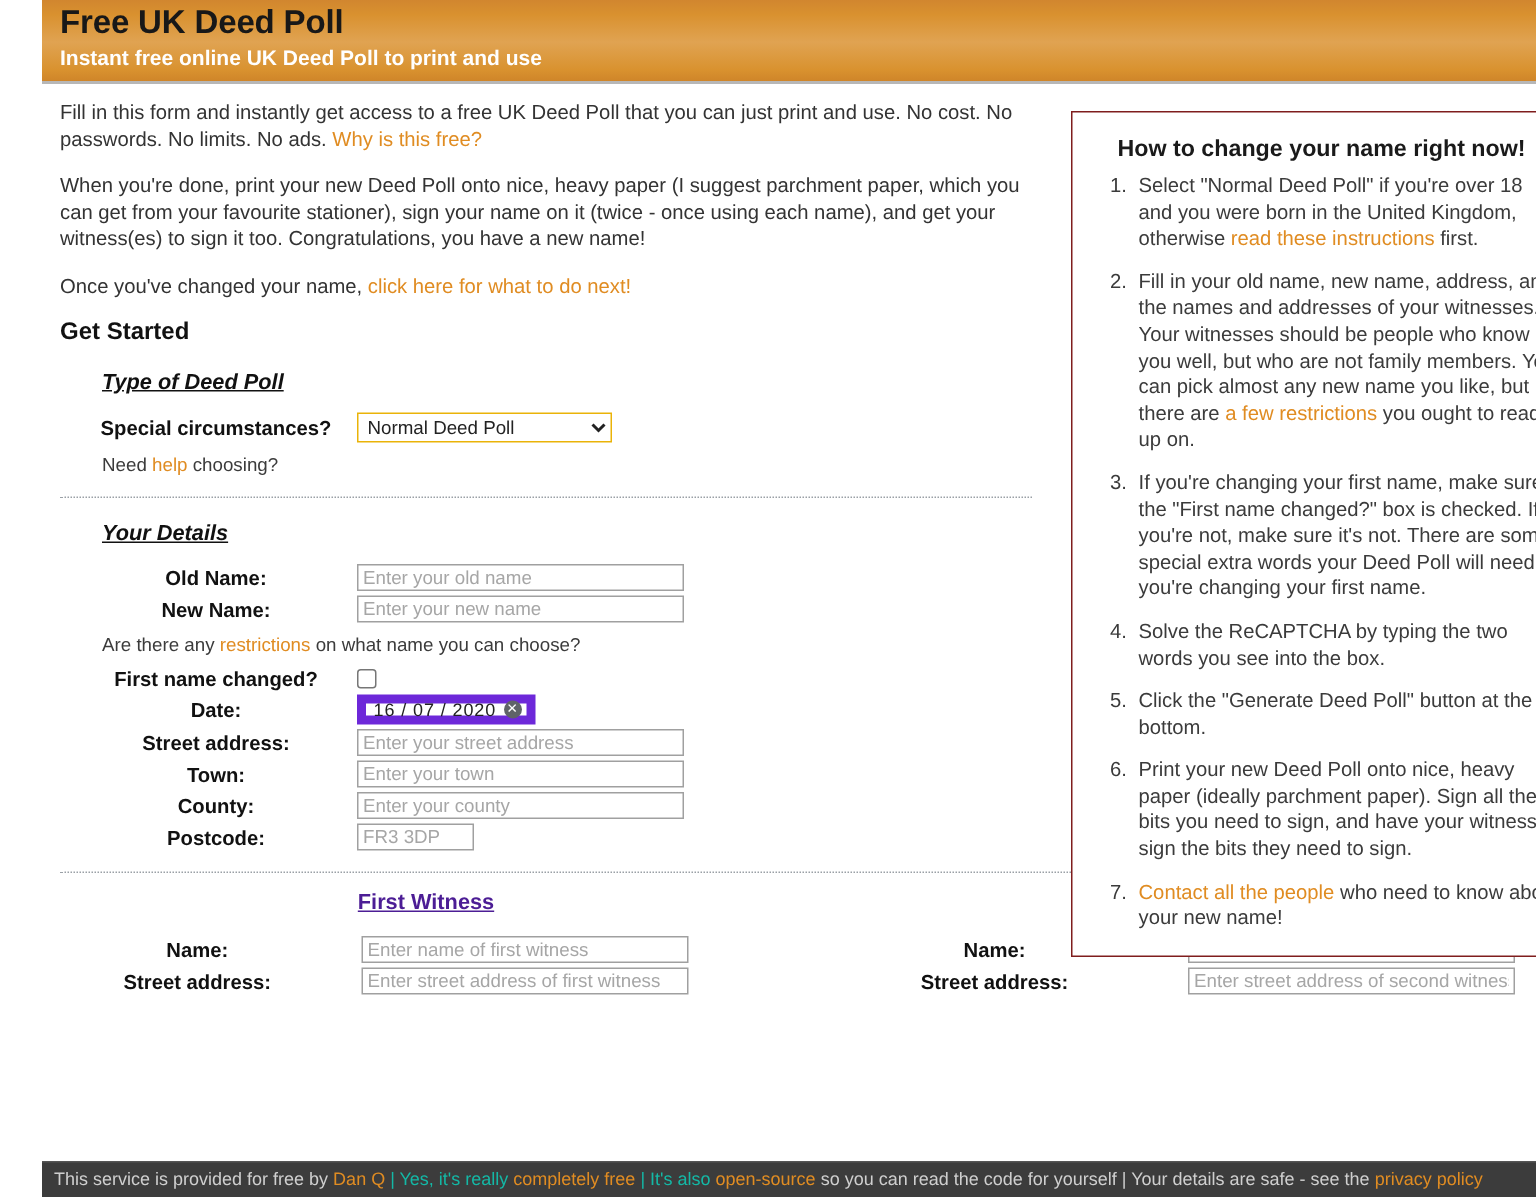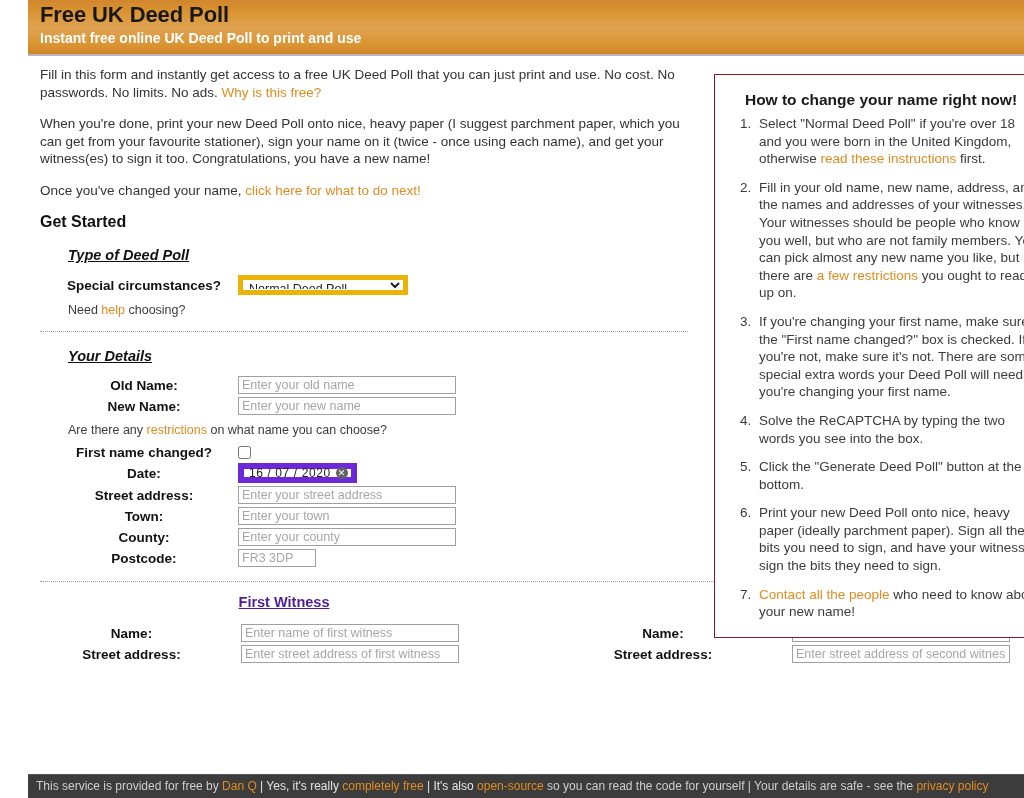--- a/index.html
+++ b/index.html
@@ -160,21 +160,21 @@
     margin: 8px 0 8px 12px;
   }
   .note-tight { margin: 8px 0 10px 12px; }
 
   select.deed-select {
     font-family: "Liberation Sans", sans-serif;
     font-size: 12.5px;
     width: 170px;
     height: 20px;
     padding: 1px 2px;
-    border: 5px solid #eab308;
+    border: 1px solid #eab308;
     background: #ffffff;
     color: #222;
   }
 
   
   .datefield {
     display: inline-flex;
     align-items: center;
     border: 6px solid #6d28d9;
     background: #fff;
@@ -226,21 +226,21 @@
     background: #3c3c3c;
     border-top: 1px solid #555;
     color: #cfcfcf;
     font-size: 12px;
     line-height: 23px;
     padding-left: 8px;
     white-space: nowrap;
     overflow: hidden;
   }
   .footer .lnk { color: #e08c22; }
-  .footer .divider { color: #e5e5e5; }
+  .footer .divider { color: #14b8a6; }
 </style>
 </head>
 <body>
 
 <div class="page">
 
   <div class="masthead">
     <h1>Free UK Deed Poll</h1>
     <h2>Instant free online UK Deed Poll to print and use</h2>
   </div>

